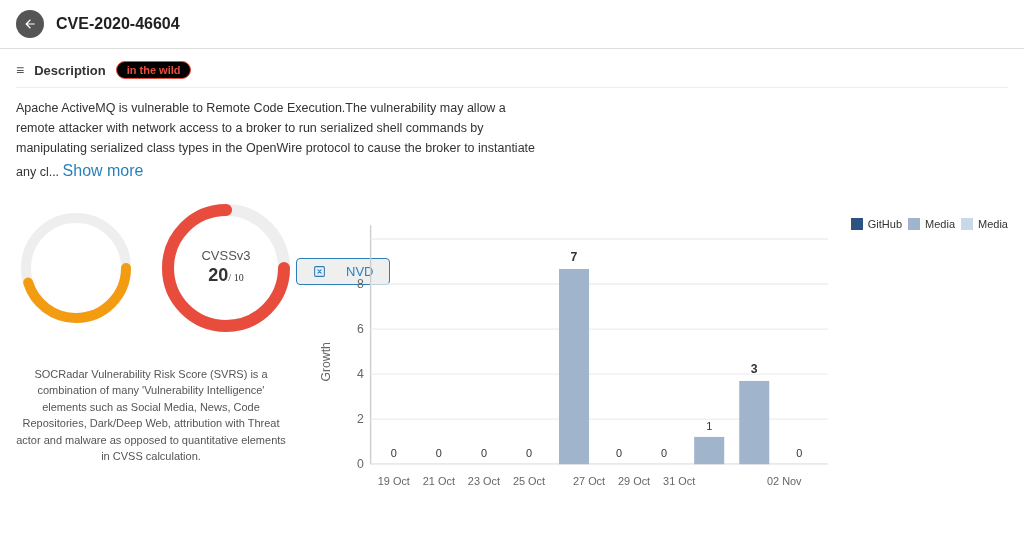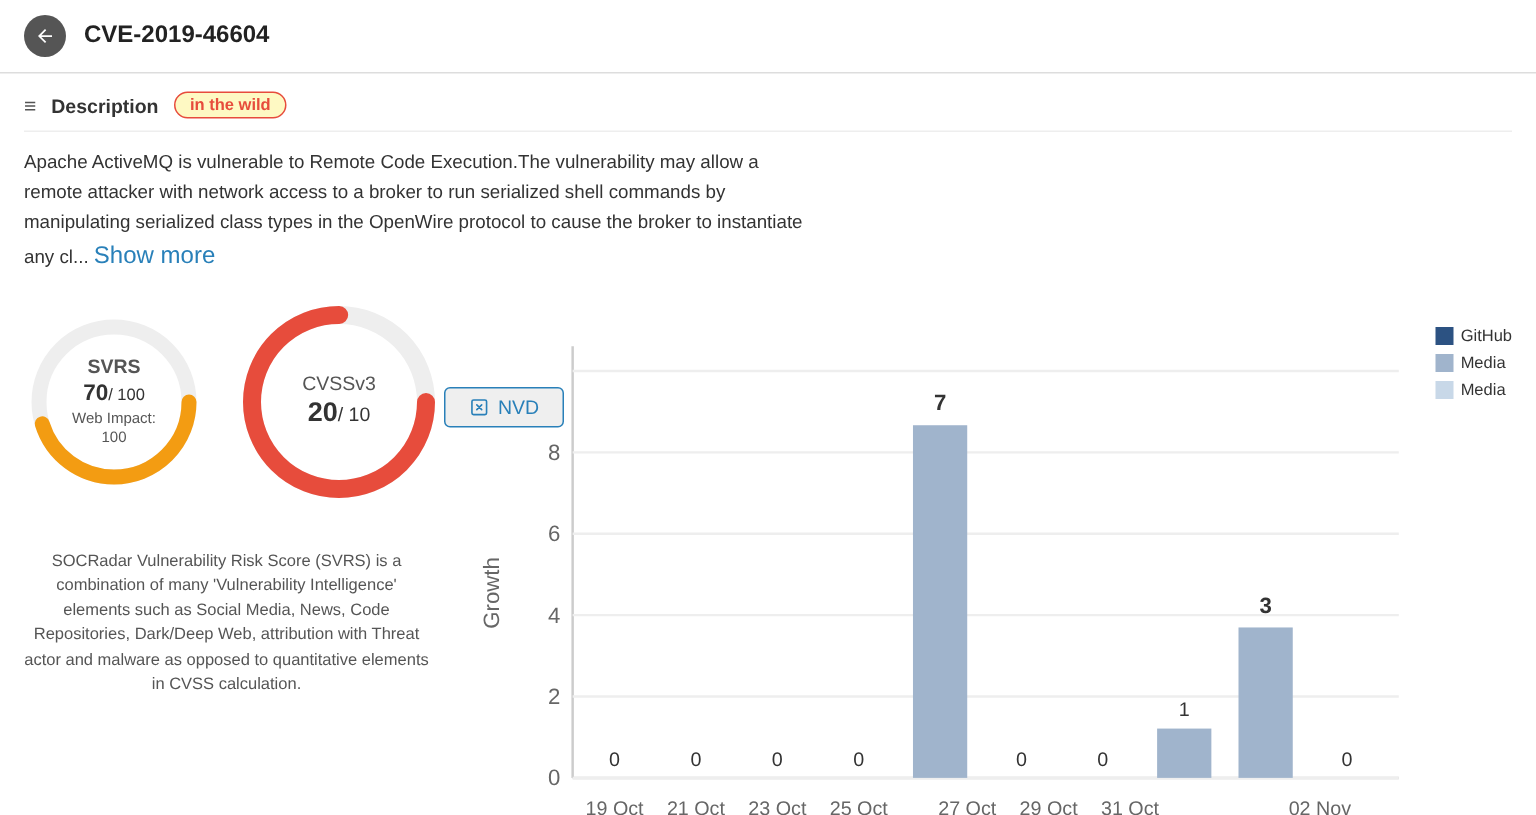--- a/index.html
+++ b/index.html
@@ -19,21 +19,21 @@
 
     .content { padding: 12px 16px; }
 
     .section-header {
       display: flex; align-items: center; gap: 10px; margin-bottom: 10px;
       border-bottom: 1px solid #eee; padding-bottom: 8px;
     }
     .section-icon { color: #555; font-size: 14px; }
     .section-title { font-size: 13px; font-weight: bold; }
     .badge-wild {
-      background: #fef9c3; border: 1.5px solid #e74c3c; color: #e74c3c;
+      background: #000000; border: 1.5px solid #e74c3c; color: #e74c3c;
       border-radius: 12px; padding: 2px 10px; font-size: 11px; font-weight: bold;
     }
 
     .description-text {
       font-size: 12.5px; line-height: 1.6; color: #333; margin-bottom: 14px;
       max-width: 520px;
     }
     .show-more { color: #2980b9; cursor: pointer; font-size: 16px; }
 
     .main-grid {
@@ -59,54 +59,54 @@
     .cvss-gauge { position: relative; width: 140px; height: 140px; }
     .cvss-gauge svg { width: 140px; height: 140px; }
     .cvss-label {
       position: absolute; top: 50%; left: 50%; transform: translate(-50%, -50%);
       text-align: center; line-height: 1.3;
     }
     .cvss-label .metric-name { font-size: 13px; color: #555; }
     .cvss-label .metric-val { font-size: 18px; font-weight: bold; color: #333; }
 
     .nvd-btn {
-      display: inline-flex; align-items: center; gap: 6px;
+      display: inline-flex; align-items: center; gap: 20px;
       border: 1.5px solid #2980b9; color: #2980b9; padding: 5px 16px;
       border-radius: 4px; cursor: pointer; font-size: 13px; margin-top: 6px; margin-left: 140px;
     }
     .nvd-btn svg { width: 13px; height: 13px; }
 
     .svrs-desc {
       font-size: 11px; color: #555; text-align: center; line-height: 1.5;
       margin-top: 28px; max-width: 270px;
     }
 
     
     .chart-panel { flex: 1; min-width: 0; }
     .chart-and-legend { display: flex; gap: 16px; align-items: flex-start; }
 
     .bar-chart {
       position: relative; flex: 1;
     }
     .chart-svg { width: 100%; }
 
-    .legend { flex-shrink: 0; display: flex; flex-direction: column; gap: 6px; margin-top: 20px; }
+    .legend { flex-shrink: 0; display: flex; flex-direction: row; gap: 6px; margin-top: 20px; }
     .legend-item { display: flex; align-items: center; gap: 5px; font-size: 11px; }
     .legend-dot { width: 12px; height: 12px; flex-shrink: 0; }
   </style>
 </head>
 <body>
 
 <div class="top-bar">
   <div class="back-btn">
     <svg viewBox="0 0 24 24">
         <path d="M20 11H7.83l5.59-5.59L12 4l-8 8 8 8 1.41-1.41L7.83 13H20v-2z"></path>
       </svg>
   </div>
-  <span class="page-title">CVE-2019-46604</span>
+  <span class="page-title">CVE-2020-46604</span>
 </div>
 
 <div class="content">
 
   <div class="section-header">
     <span class="section-icon">≡</span>
     <span class="section-title">Description</span>
     <span class="badge-wild">in the wild</span>
   </div>
 
@@ -120,36 +120,31 @@
     <div class="left-panel">
       <div class="gauges-row">
 
         <div class="svrs-gauge">
           <svg viewBox="0 0 120 120">
 
             <circle cx="60" cy="60" r="50" fill="none" stroke="#eee" stroke-width="10"></circle>
 
             <circle cx="60" cy="60" r="50" fill="none" stroke="#f39c12" stroke-width="10" stroke-dasharray="220 314" stroke-dashoffset="78" stroke-linecap="round"></circle>
           </svg>
-          <div class="svrs-label">
-            <div class="metric-name">SVRS</div>
-            <div class="metric-val"><span>70</span><span style="font-size:11px;font-weight:normal;">/ 100</span></div>
-            <div class="metric-sub">Web Impact: 100</div>
-          </div>
         </div>
 
         <div style="display:flex;flex-direction:row;align-items:center;">
           <div class="cvss-gauge">
             <svg viewBox="0 0 140 140">
               <circle cx="70" cy="70" r="58" fill="none" stroke="#eee" stroke-width="12"></circle>
               <circle cx="70" cy="70" r="58" fill="none" stroke="#e74c3c" stroke-width="12" stroke-dasharray="364 365" stroke-dashoffset="91" stroke-linecap="round"></circle>
             </svg>
             <div class="cvss-label">
               <div class="metric-name">CVSSv3</div>
-              <div class="metric-val"><span>20</span><span style="font-size:13px;font-weight:normal;">/ 10</span></div>
+              <div class="metric-val"><span>20</span><span style="font-size:10px;font-weight:normal;font-family:Liberation Serif, serif;">/ 10</span></div>
             </div>
           </div>
           <button class="nvd-btn" style="margin-left:0;margin-top:8px;">
             <svg viewBox="0 0 24 24" fill="none" stroke="#2980b9" stroke-width="2" stroke-linecap="round">
               <rect x="3" y="3" width="18" height="18" rx="2"></rect>
               <path d="M9 9l6 6M15 9l-6 6"></path>
             </svg>
             <span>NVD</span>
           </button>
         </div>

